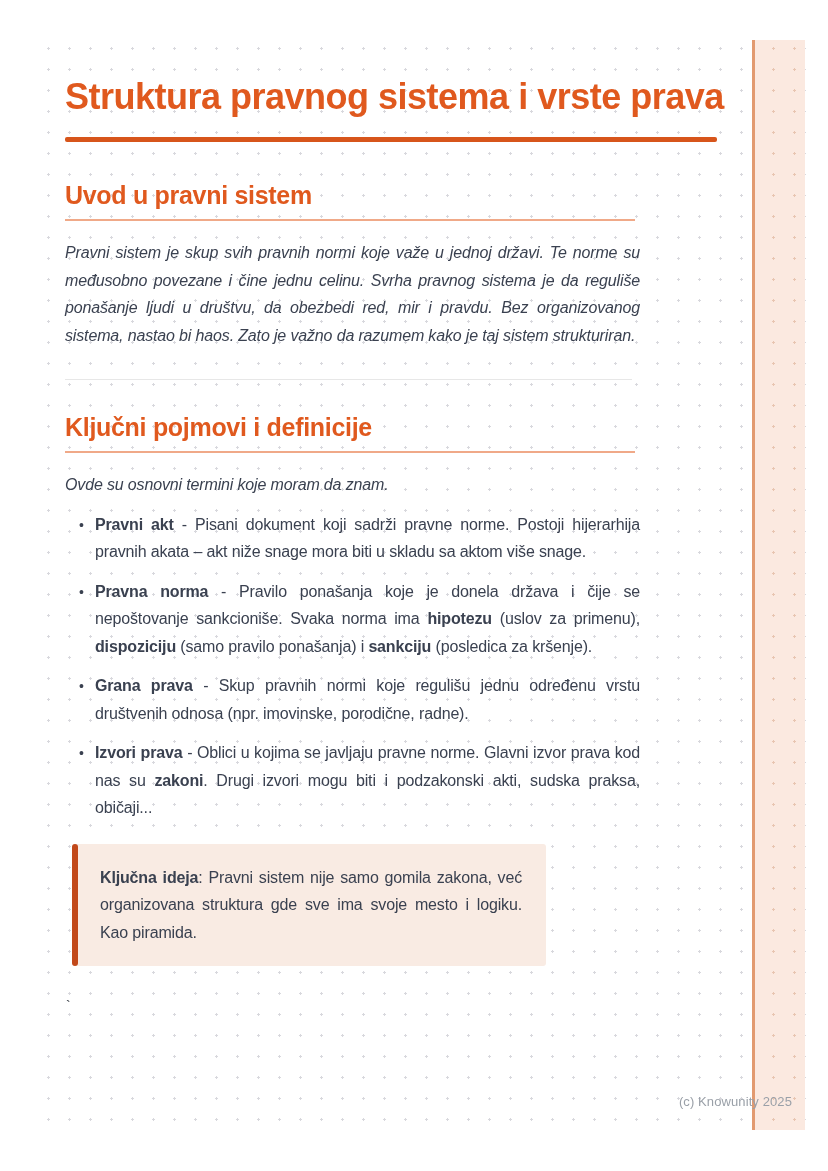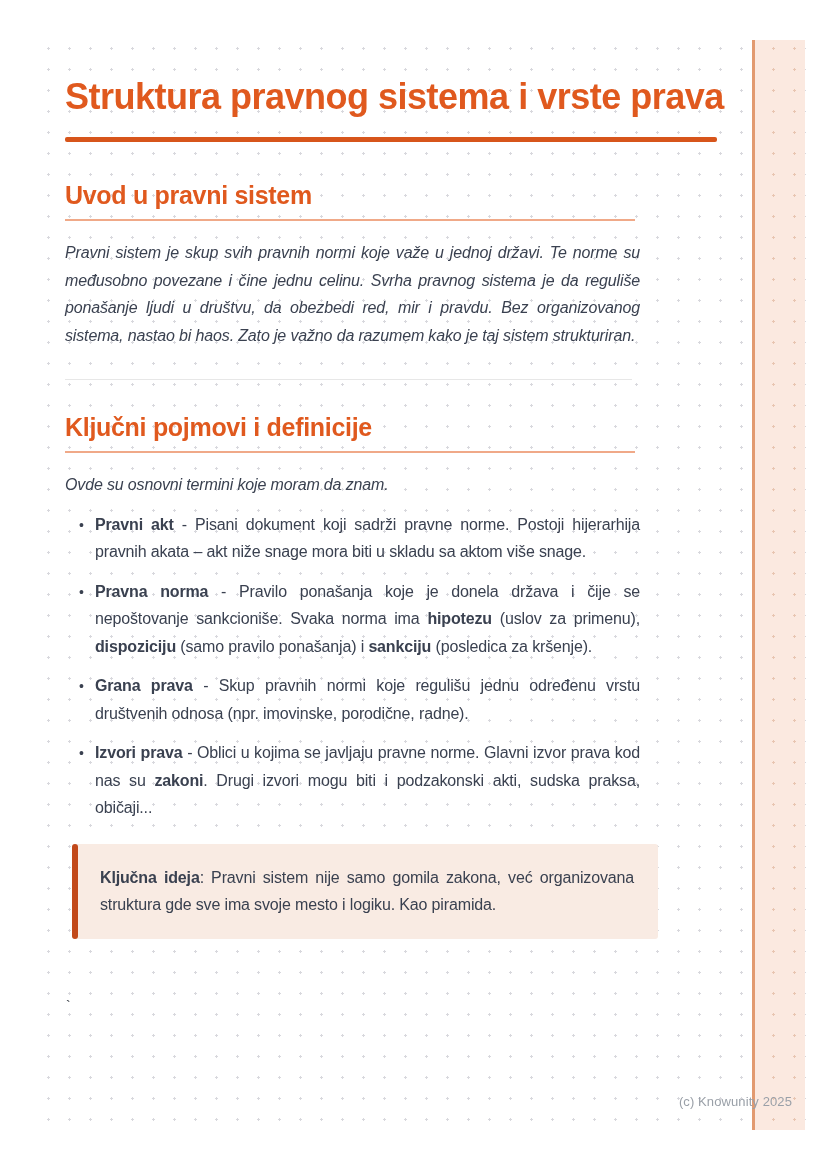--- a/index.html
+++ b/index.html
@@ -44,21 +44,21 @@
   }
   ul.defs li{
     position:relative;margin:0 0 12px;font-size:16px;line-height:27.5px;
     text-align:justify;letter-spacing:-0.15px;
   }
   ul.defs li::before{
     content:"\2022";position:absolute;left:-16px;top:1px;font-size:14px;color:var(--text);
   }
   .b{font-weight:bold;}
   .callout{
-    position:relative;margin:22px 0 0 7px;width:586px;box-sizing:border-box;
+    position:relative;margin:22px 0 0 7px;width:474px;box-sizing:border-box;
     background:var(--callout-bg);border-radius:3px;padding:20px 24px 20px 28px;
   }
   .callout-bar{
     position:absolute;left:0;top:0;bottom:0;width:6px;background:var(--callout-bar);
     border-radius:6px;
   }
   .callout p{
     margin:0;font-size:16px;line-height:27.5px;text-align:justify;letter-spacing:-0.15px;
   }
   .stray{position:absolute;left:66px;top:998px;font-size:14px;color:#30363f;z-index:3;}

